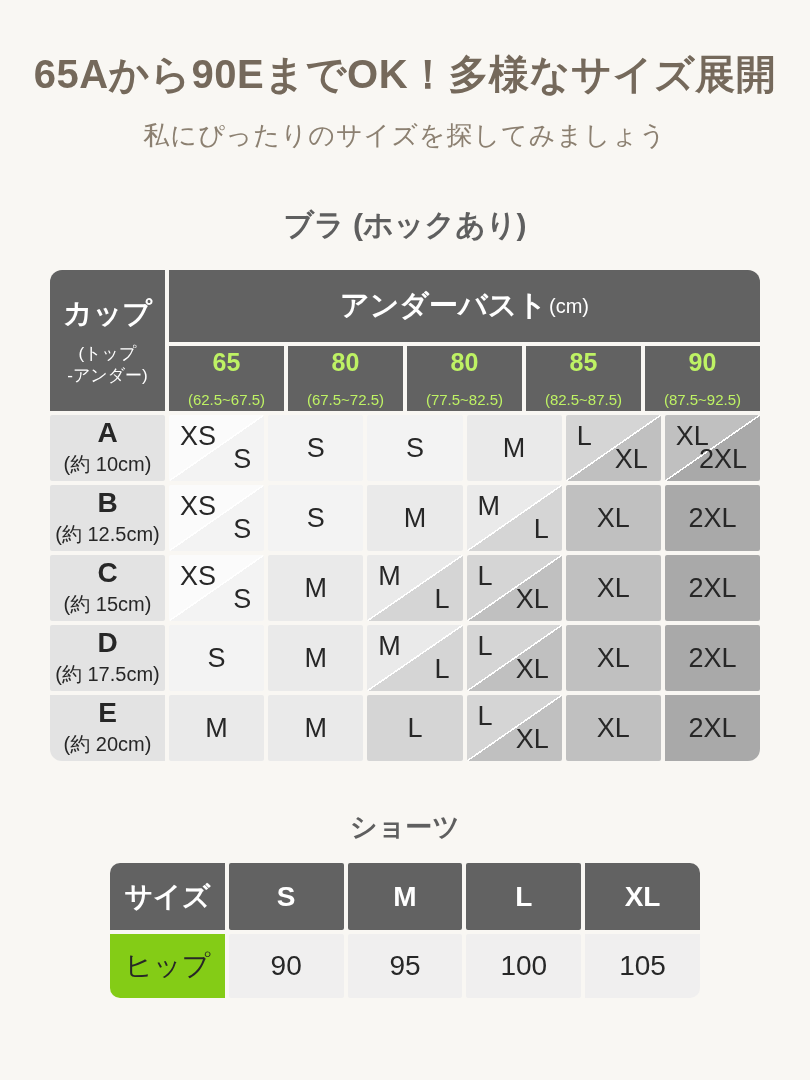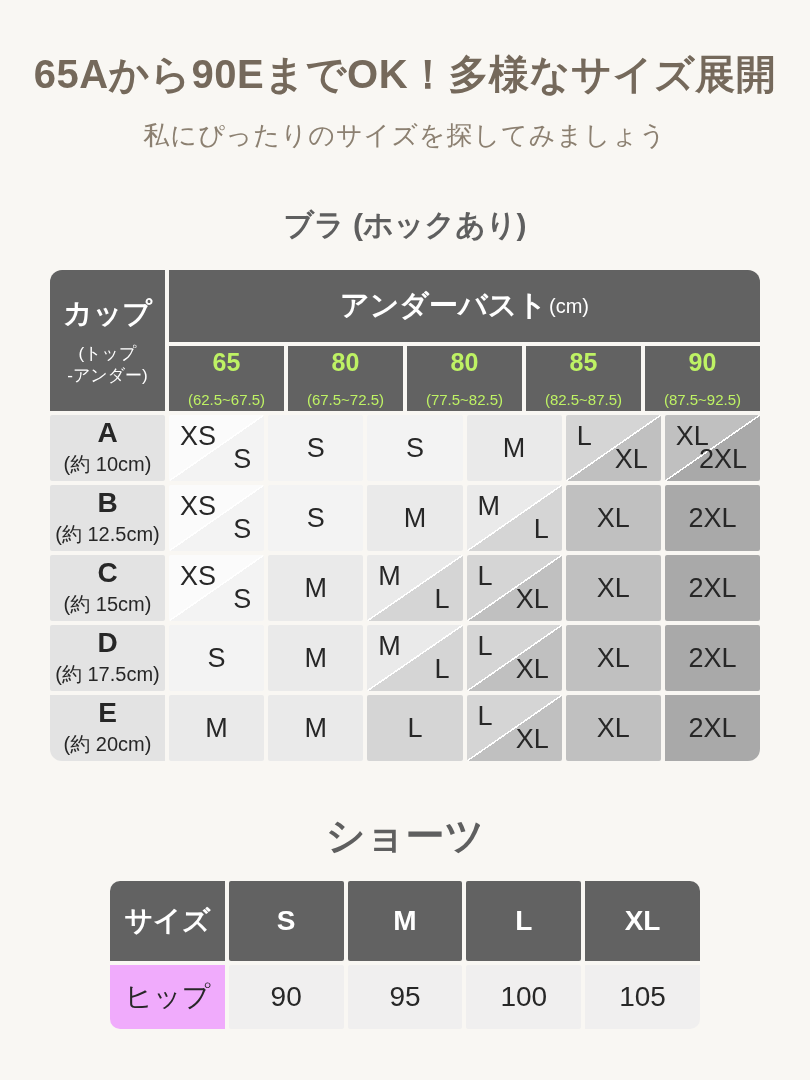--- a/index.html
+++ b/index.html
@@ -63,27 +63,27 @@
   .size-cell .br{position:absolute;bottom:6px;right:13px;}
   .bra-row.last .cup-cell{border-radius:0 0 0 12px;}
   .bra-row.last .size-cell:last-child{border-radius:0 0 12px 0;}
   
   .shorts-table{width:590px;margin:18px auto 0;}
   .shorts-row{display:flex;gap:4px;}
   .shorts-row .cell{
     flex:1;display:flex;align-items:center;justify-content:center;border-radius:2px;
   }
   .shorts-row.header .cell{
-    height:80px;background:#626262;color:#fff;font-size:28px;font-weight:bold;
+    height:67px;background:#626262;color:#fff;font-size:28px;font-weight:bold;
   }
   .shorts-row.header .cell:first-child{border-radius:10px 0 0 0;}
   .shorts-row.header .cell:last-child{border-radius:0 10px 0 0;}
   .shorts-row.body{margin-top:4px;}
   .shorts-row.body .cell{height:64px;background:#f0efef;color:#272727;font-size:28px;}
-  .shorts-row.body .cell.label{background:#f0abfc;border-radius:0 0 0 10px;text-align:center;}
+  .shorts-row.body .cell.label{background:#84cc16;border-radius:0 0 0 10px;text-align:center;}
   .shorts-row.body .cell:last-child{border-radius:0 0 10px 0;}
 </style>
 </head>
 <body>
 
 <div class="page-title">65Aから90EまでOK！多様なサイズ展開</div>
 <div class="page-subtitle">私にぴったりのサイズを探してみましょう</div>
 
 <div class="section-heading">ブラ (ホックあり)</div>
 
@@ -251,21 +251,21 @@
         <div class="size-cell solid" style="background: rgb(192, 192, 192);">
           <div>XL</div>
         </div>
         <div class="size-cell solid" style="background: rgb(169, 169, 169);">
           <div>2XL</div>
         </div>
       </div>
     </div>
 </div>
 
-<div class="section-heading" style="margin-top:48px;font-size:39px;">ショーツ</div>
+<div class="section-heading" style="margin-top:48px;font-size:27px;">ショーツ</div>
 
 <div class="shorts-table">
   <div class="shorts-row header">
       <div class="cell label">サイズ</div>
       <div class="cell">S</div>
       <div class="cell">M</div>
       <div class="cell">L</div>
       <div class="cell">XL</div>
     </div>
   <div class="shorts-row body">

